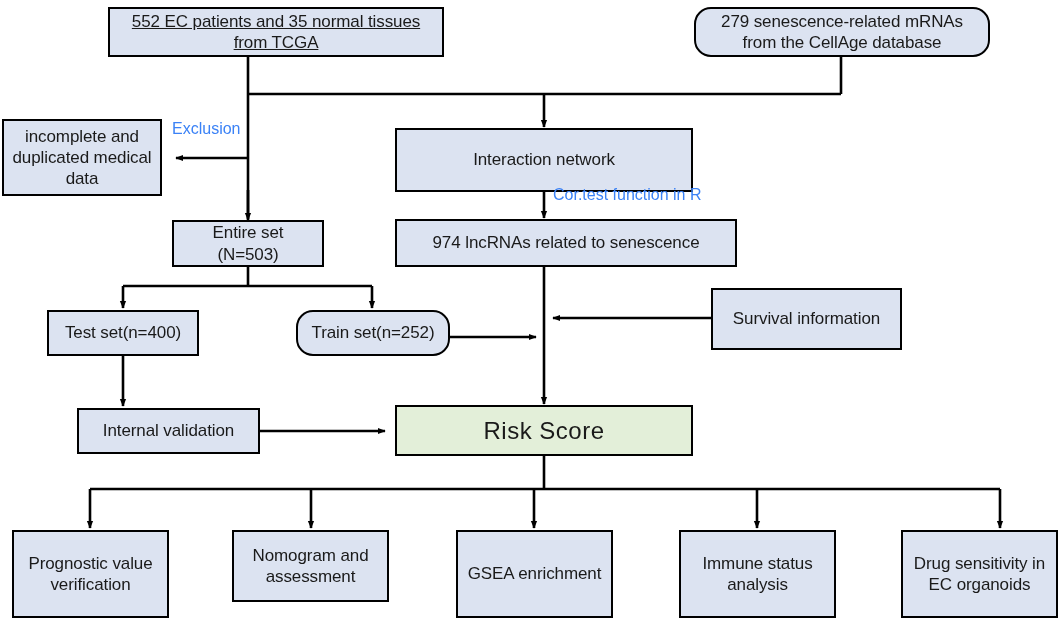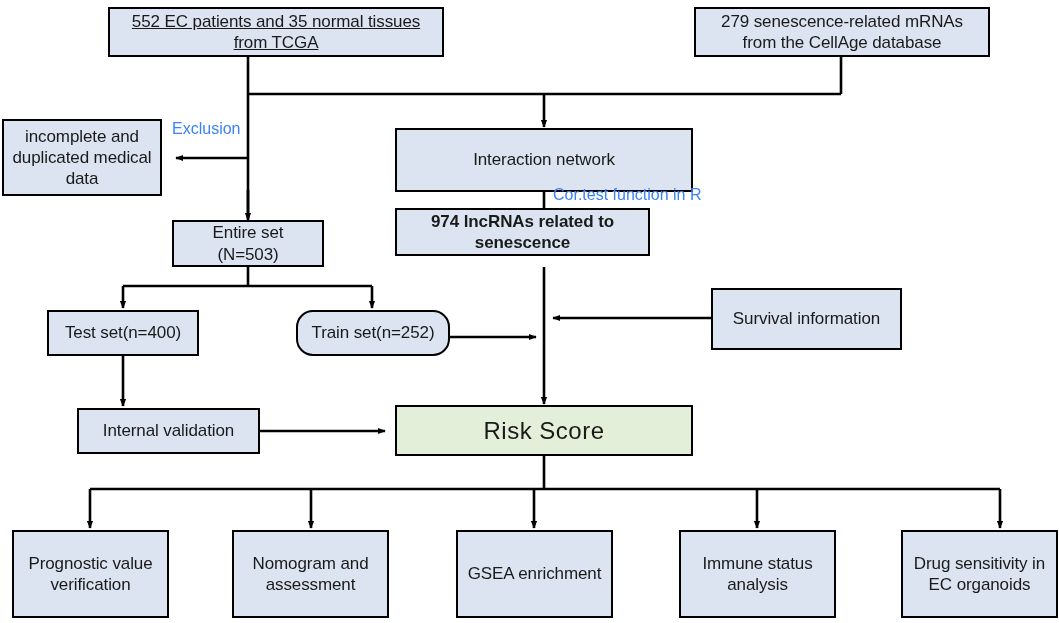--- a/index.html
+++ b/index.html
@@ -83,43 +83,43 @@
       <path d="M90,489 L90,528" marker-end="url(#ah)"></path>
       <path d="M311,489 L311,528" marker-end="url(#ah)"></path>
       <path d="M534,489 L534,528" marker-end="url(#ah)"></path>
       <path d="M757,489 L757,528" marker-end="url(#ah)"></path>
       <path d="M1000,489 L1000,528" marker-end="url(#ah)"></path>
     </g>
   </svg>
 
   <div class="node" style="left:108px;top:7px;width:336px;height:50px;text-decoration:underline;">552 EC patients and 35 normal tissues from TCGA</div>
 
-  <div class="node" style="left:694px;top:7px;width:296px;height:50px;">279 senescence-related mRNAs from the CellAge database</div>
+  <div class="node" style="left:694px;top:7px;width:296px;height:50px;border-radius:17px;">279 senescence-related mRNAs from the CellAge database</div>
 
   <div class="node" style="left:2px;top:119px;width:160px;height:77px;">incomplete and duplicated medical data</div>
 
   <div class="node" style="left:395px;top:128px;width:298px;height:64px;">Interaction network</div>
 
   <div class="node" style="left:172px;top:220px;width:152px;height:47px;">Entire set (N=503)</div>
 
-  <div class="node" style="left:395px;top:208px;width:255px;height:48px;font-weight:bold;">974 lncRNAs related to senescence</div>
+  <div class="node" style="left:395px;top:219px;width:342px;height:48px;">974 lncRNAs related to senescence</div>
 
   <div class="node" style="left:711px;top:288px;width:191px;height:62px;">Survival information</div>
 
   <div class="node" style="left:47px;top:310px;width:152px;height:46px;">Test set(n=400)</div>
 
   <div class="node" style="left:296px;top:310px;width:154px;height:46px;border-radius:17px;">Train set(n=252)</div>
 
   <div class="node" style="left:32px;top:408px;width:183px;height:46px;margin-left:45px;">Internal validation</div>
 
   <div class="node green risk" style="left:395px;top:405px;width:298px;height:51px;">Risk  Score</div>
 
   <div class="node" style="left:12px;top:530px;width:157px;height:88px;">Prognostic value verification</div>
 
-  <div class="node" style="left:232px;top:530px;width:157px;height:88px;">Nomogram and assessment</div>
+  <div class="node" style="left:232px;top:530px;width:157px;height:72px;">Nomogram and assessment</div>
 
   <div class="node" style="left:456px;top:530px;width:157px;height:88px;">GSEA enrichment</div>
 
   <div class="node" style="left:679px;top:530px;width:157px;height:88px;">Immune status analysis</div>
 
   <div class="node" style="left:901px;top:530px;width:157px;height:88px;">Drug sensitivity in EC organoids</div>
 
   <div class="edge-label" style="left:172px;top:120px;">Exclusion</div>
 
   <div class="edge-label" style="left:553px;top:186px;">Cor.test function in R</div>

